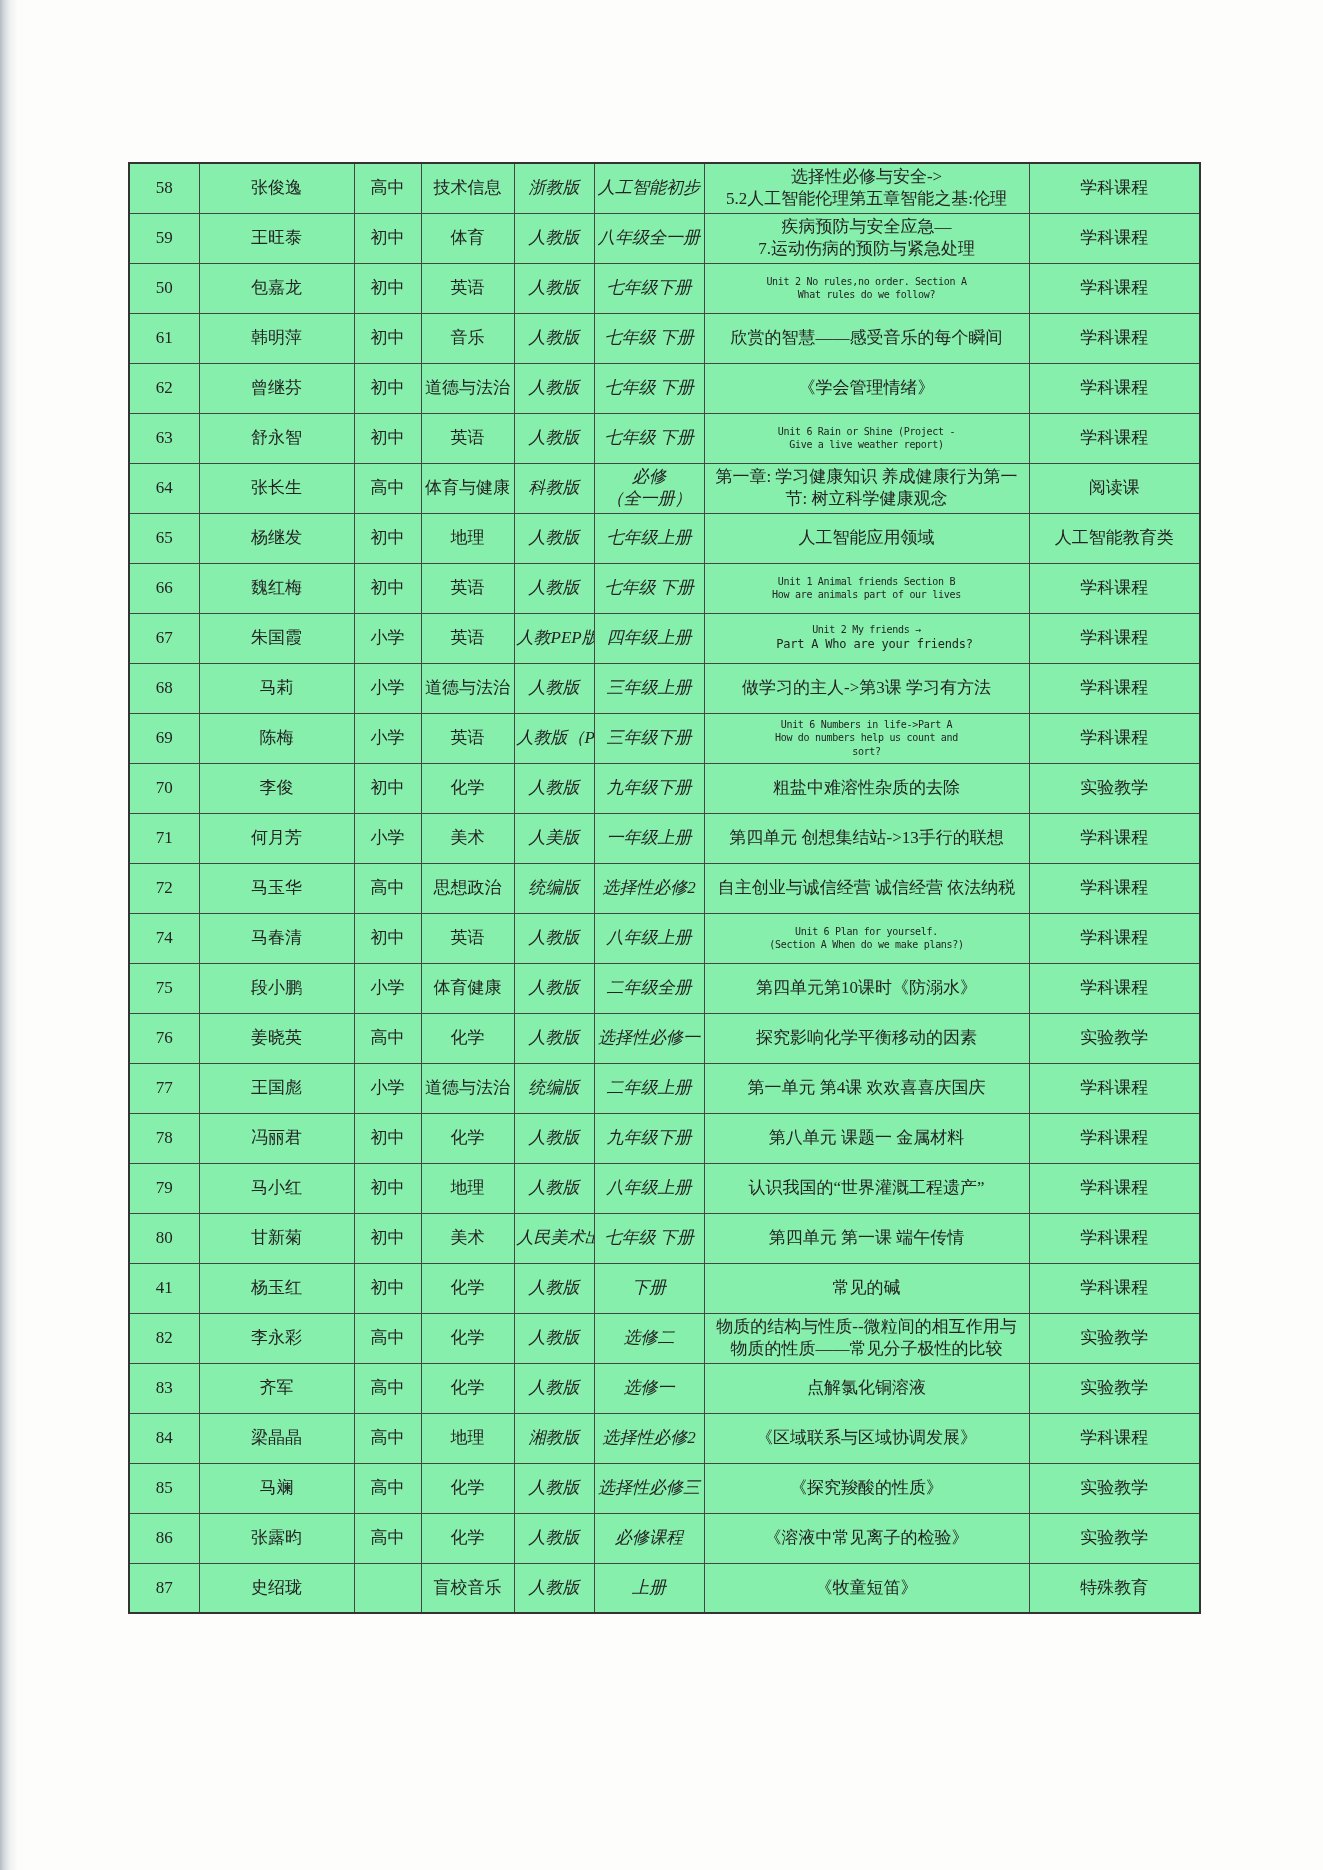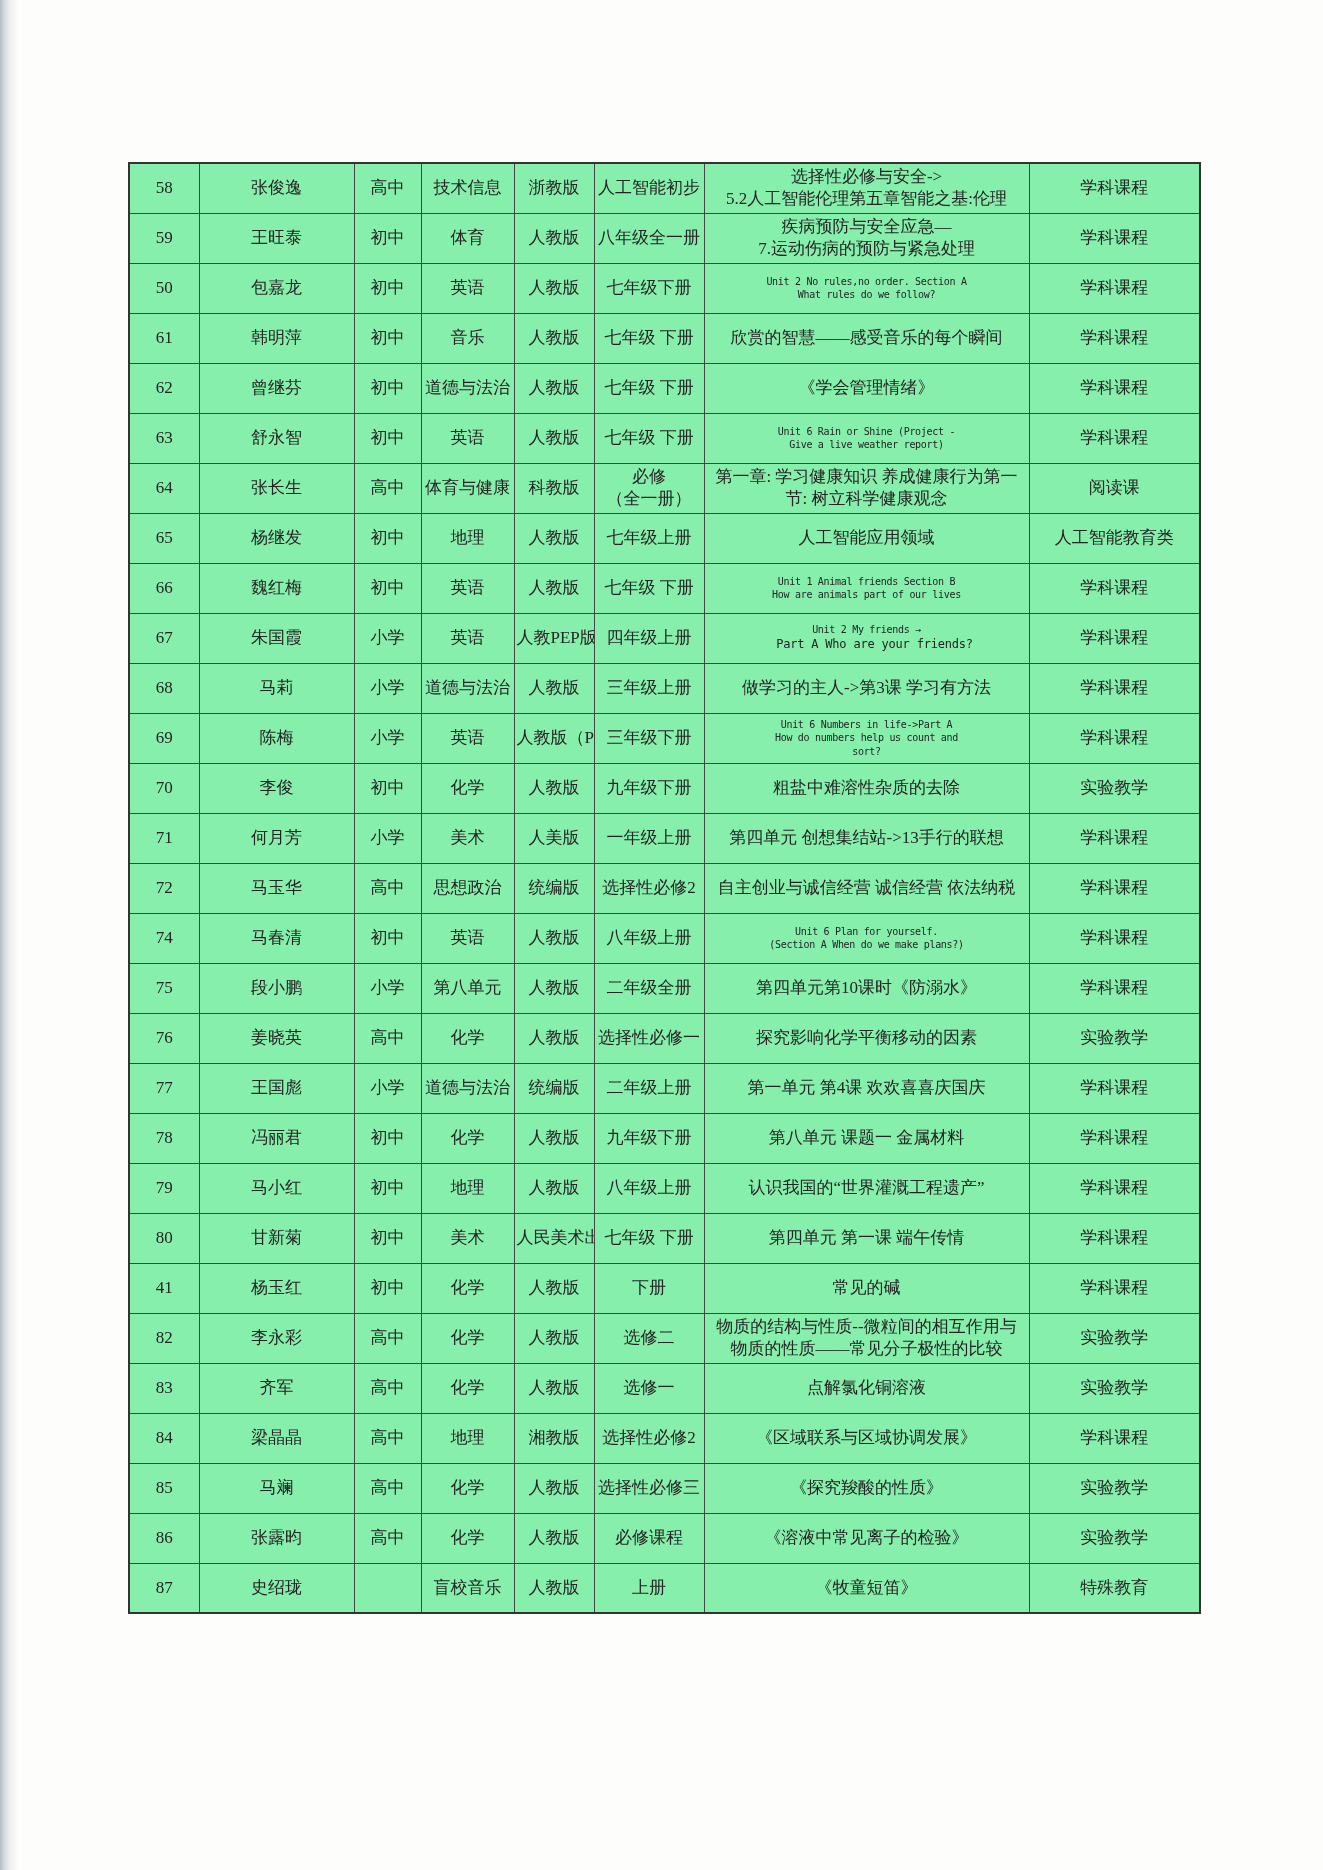--- a/index.html
+++ b/index.html
@@ -23,21 +23,21 @@
   }
   table.reg td{
     border:1.5px solid #454545;
     text-align:center;vertical-align:middle;
     font-size:17px;line-height:1.32;
     padding:1px 2px;
     overflow:hidden;
   }
   table.reg{border:2.5px solid #333;}
   table.reg tr{height:50px;}
-  td.c-pub,td.c-grade{white-space:nowrap;}
+  td.c-pub,td.c-grade{white-space:nowrap;font-style:italic;}
   td.c-pub div,td.c-grade div{white-space:nowrap;}
   td.c-lesson .wrap{max-height:48px;overflow:hidden;}
   .en{font-family:"DejaVu Sans Mono","Liberation Mono",monospace;font-size:10px;letter-spacing:-0.3px;}
   .ens{font-family:"DejaVu Sans Mono","Liberation Mono",monospace;font-size:12px;letter-spacing:-0.2px;padding-left:16px;}
   .wrap{width:100%;}
 </style>
 </head>
 <body>
 
 <div class="page-edge"></div>
@@ -414,21 +414,21 @@
             <div class="en">Unit 6 Plan for yourself.</div>
             <div class="en">(Section A When do we make plans?)</div>
           </div>
         </td>
     <td class="c-type">学科课程</td>
   </tr>
       <tr>
     <td class="c-num">75</td>
     <td class="c-name">段小鹏</td>
     <td class="c-level">小学</td>
-    <td class="c-subj">第八单元</td>
+    <td class="c-subj">体育健康</td>
     <td class="c-pub">
           <div class="wrap">
             <div>人教版</div>
           </div>
         </td>
     <td class="c-grade">
           <div class="wrap">
             <div>二年级全册</div>
           </div>
         </td>

